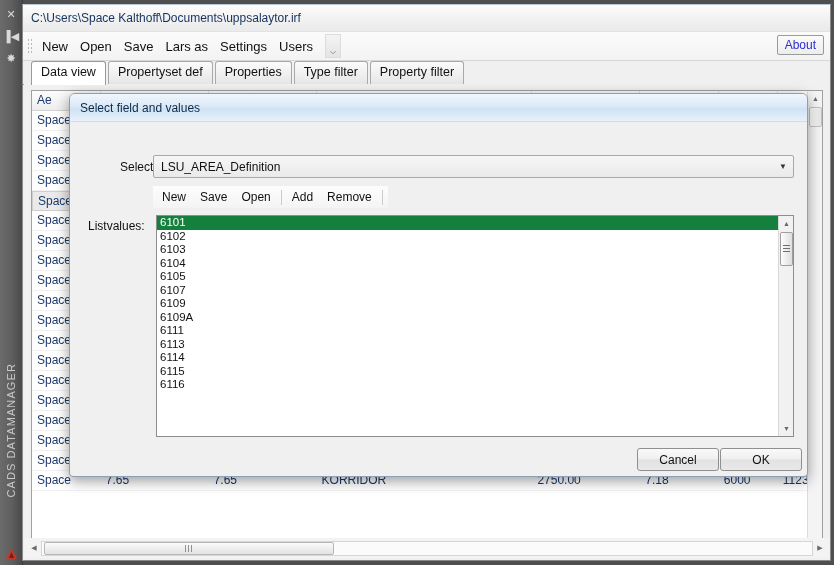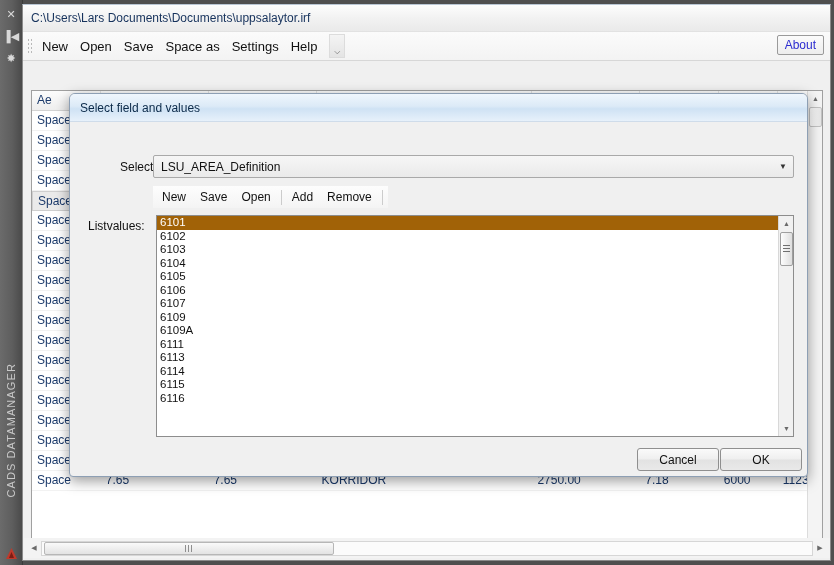--- a/index.html
+++ b/index.html
@@ -319,21 +319,21 @@
   }
   .lv-row {
     height: 13.5px;
     font-size: 11.5px;
     color: #111;
     padding-left: 3px;
     line-height: 13.5px;
     white-space: nowrap;
   }
   .lv-row.sel {
-    background: #a16207;
+    background: #15803d;
     color: #ffffff;
   }
   #list-vscroll {
     position: absolute; right: 0; top: 0;
     width: 15px; height: 100%;
     background: #f1f1f1;
     border-left: 1px solid #d8d8d8;
     box-sizing: border-box;
   }
   #list-vscroll .sb-arrow.down { position: absolute; bottom: 0; }
@@ -381,35 +381,42 @@
       <svg width="15" height="15" viewBox="0 0 15 15" aria-hidden="true">
         <polygon points="7.5,2 13,13 2,13" fill="#c0392b"></polygon>
         <polygon points="7.5,6 10,12 5,12" fill="#7b1d14"></polygon>
       </svg>
     </div>
   </div>
 
   <div id="win">
 
     <div id="titlebar">
-      <span>C:\Users\Lars Documents\Documents\uppsalaytor.irf</span>
+      <span>C:\Users\Space Kalthoff\Documents\uppsalaytor.irf</span>
     </div>
 
     <div id="menubar">
       <div class="grip"></div>
       <div class="menu-item">New</div>
       <div class="menu-item">Open</div>
       <div class="menu-item">Save</div>
-      <div class="menu-item">Space as</div>
+      <div class="menu-item">Lars as</div>
       <div class="menu-item">Settings</div>
-      <div class="menu-item">Help</div>
+      <div class="menu-item">Users</div>
       <div id="menu-overflow">⌵</div>
       <div id="about-btn">About</div>
     </div>
 
+    <div id="tabstrip">
+      <div class="tab active">Data view</div>
+      <div class="tab">Propertyset def</div>
+      <div class="tab">Properties</div>
+      <div class="tab">Type filter</div>
+      <div class="tab">Property filter</div>
+    </div>
 
     <div id="content">
       <div id="grid-frame">
         <div id="grid-head">
             <div class="hcell" style="width: 70px;">Ae</div>
             <div class="hcell" style="width: 110px;"></div>
             <div class="hcell" style="width: 110px;"></div>
             <div class="hcell" style="width: 220px;"></div>
             <div class="hcell" style="width: 110px;"></div>
             <div class="hcell" style="width: 80px;"></div>
@@ -653,21 +660,20 @@
 
         <div class="dlg-label" id="listvalues-label">Listvalues:</div>
 
         <div id="listbox">
           <div id="listbox-items">
               <div class="lv-row sel">6101</div>
               <div class="lv-row">6102</div>
               <div class="lv-row">6103</div>
               <div class="lv-row">6104</div>
               <div class="lv-row">6105</div>
-              <div class="lv-row">6106</div>
               <div class="lv-row">6107</div>
               <div class="lv-row">6109</div>
               <div class="lv-row">6109A</div>
               <div class="lv-row">6111</div>
               <div class="lv-row">6113</div>
               <div class="lv-row">6114</div>
               <div class="lv-row">6115</div>
               <div class="lv-row">6116</div>
             </div>
           <div id="list-vscroll">

